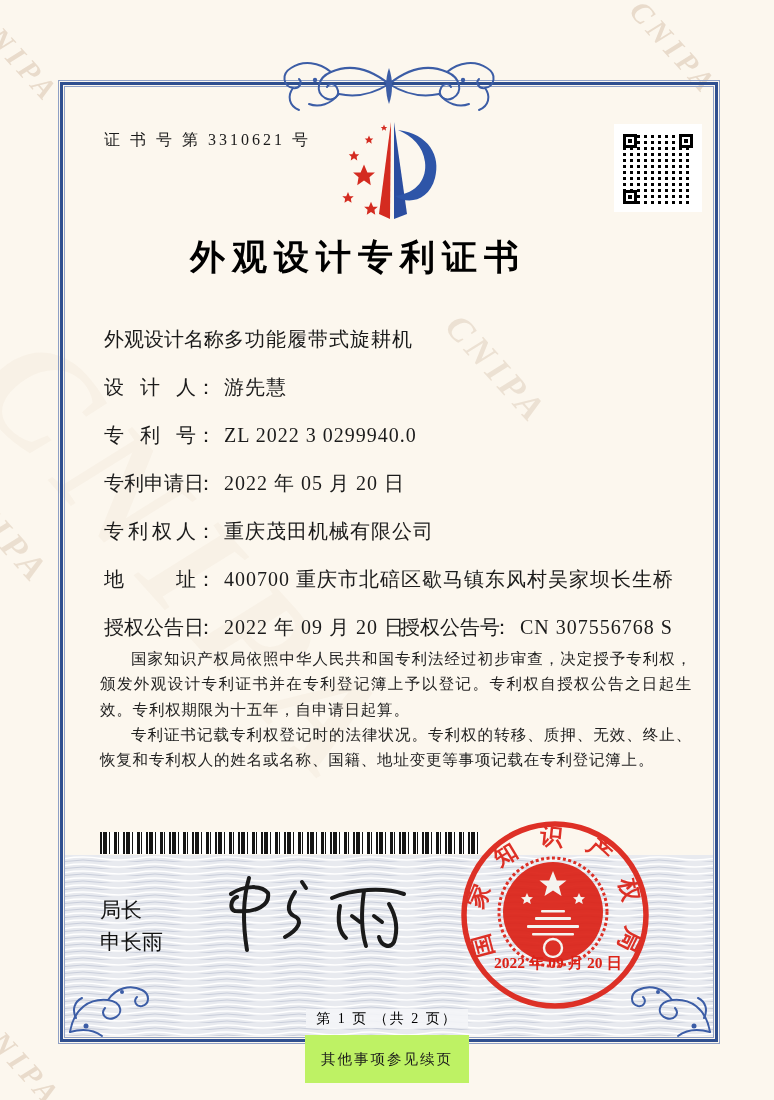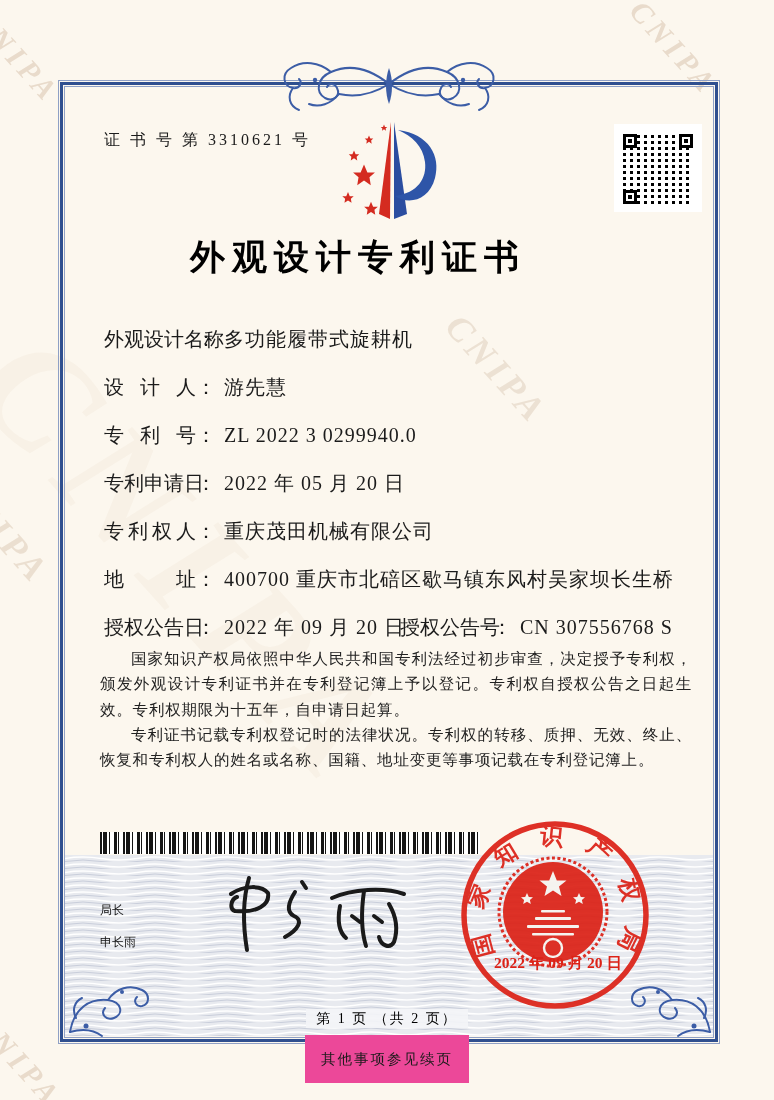--- a/index.html
+++ b/index.html
@@ -54,34 +54,34 @@
   .paras{position:absolute;left:100px;top:646px;width:592px;font-size:15.5px;line-height:25.3px;
          color:#222;text-align:justify;letter-spacing:0.8px;z-index:3;}
   .paras p{margin:0;text-indent:2em;}
 
   .barcode{position:absolute;left:100px;top:832px;width:380px;height:22px;z-index:2;
       background:repeating-linear-gradient(90deg,
         #151515 0 2px,#fff 2px 3px,#151515 3px 7px,#fff 7px 9px,#151515 9px 10px,
         #fff 10px 14px,#151515 14px 17px,#fff 17px 18px,#151515 18px 19px,#fff 19px 23px);}
 
   .sig-block{position:absolute;left:100px;top:894px;z-index:3;font-family:"Liberation Sans",sans-serif;
-             font-size:12px;color:#111;font-weight:500;line-height:32px;}
+             font-size:21px;color:#111;font-weight:500;line-height:32px;}
   .signature{position:absolute;left:222px;top:870px;z-index:3;}
 
   .seal{position:absolute;left:455px;top:815px;z-index:3;opacity:0.93;}
   .seal-date{position:absolute;left:478px;top:953px;width:160px;text-align:center;z-index:4;
              color:#dc2217;font-size:15.5px;font-weight:bold;white-space:nowrap;}
 
   .page-info{position:absolute;left:0;top:1010px;width:774px;text-align:center;z-index:3;font-size:14px;
              color:#000000;letter-spacing:2px;}
   .page-info span{background:rgba(243,244,247,0.92);padding:2px 10px;}
 
   .cont-note{position:absolute;left:0;top:1050px;width:774px;text-align:center;z-index:3;font-size:14.5px;
              color:#1b1b1b;letter-spacing:2px;}
-  .cont-note span{background:#ec4899;padding:16px 16px;}
+  .cont-note span{background:#bef264;padding:16px 16px;}
 </style>
 </head>
 <body>
 
 <div id="page">
 
   <div class="wm wm1">CNIPA</div>
   <div class="wm wm2">CNIPA</div>
   <div class="wm wm3">CNIPA</div>
   <div class="wm wm4">CNIPA</div>

